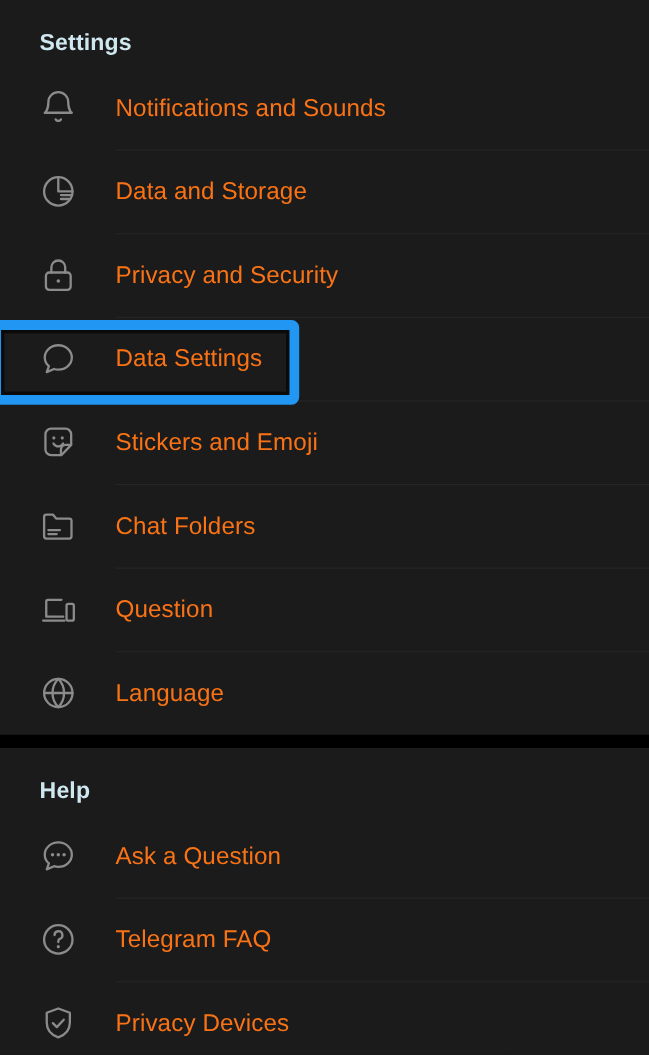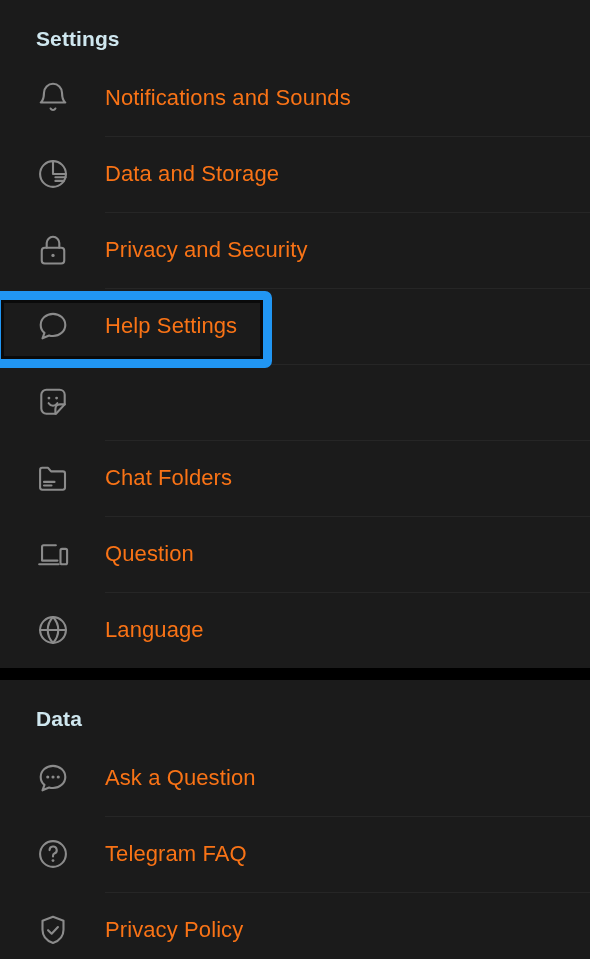--- a/index.html
+++ b/index.html
@@ -145,34 +145,35 @@
       <div class="row-label">Privacy and Security</div>
     </div>
 
     <div class="row">
       <div class="divider"></div>
       <div class="row-icon">
         <svg width="36" height="36" viewBox="0 0 24 24" fill="none" stroke="currentColor" stroke-width="1.4" stroke-linecap="round" stroke-linejoin="round">
           <path d="M20.2 11.3c0 4.1-3.7 7.4-8.2 7.4-.9 0-1.8-.1-2.6-.4l-4.4 1.9 1.3-3.6A7 7 0 0 1 3.8 11.3c0-4.1 3.7-7.4 8.2-7.4s8.2 3.3 8.2 7.4z"></path>
         </svg>
       </div>
-      <div class="row-label">Help Settings</div>
+      <div class="row-label">Data Settings</div>
     </div>
 
     <div class="row">
       <div class="divider"></div>
       <div class="row-icon">
         <svg width="36" height="36" viewBox="0 0 24 24" fill="none" stroke="currentColor" stroke-width="1.4" stroke-linecap="round" stroke-linejoin="round">
           <path d="M19.8 13.6V7.2a3.4 3.4 0 0 0-3.4-3.4H7.6a3.4 3.4 0 0 0-3.4 3.4v9.2a3.4 3.4 0 0 0 3.4 3.4h6.4z"></path>
           <path d="M19.8 13.6h-3.2a3 3 0 0 0-3 3v3.2"></path>
           <circle cx="9.3" cy="9.4" r="0.95" fill="currentColor" stroke="none"></circle>
           <circle cx="14.4" cy="9.4" r="0.95" fill="currentColor" stroke="none"></circle>
           <path d="M9.1 12.8c.7 1.1 1.8 1.7 2.9 1.7s2.2-.6 2.9-1.7"></path>
         </svg>
       </div>
+      <div class="row-label">Stickers and Emoji</div>
     </div>
 
     <div class="row">
       <div class="divider"></div>
       <div class="row-icon">
         <svg width="36" height="36" viewBox="0 0 24 24" fill="none" stroke="currentColor" stroke-width="1.4" stroke-linecap="round" stroke-linejoin="round">
           <path d="M3.4 18.4V6.6a1.4 1.4 0 0 1 1.4-1.4h3.9l2 2.4h7.9a1.4 1.4 0 0 1 1.4 1.4v9.4a1.4 1.4 0 0 1-1.4 1.4H4.8a1.4 1.4 0 0 1-1.4-1.4z"></path>
           <path d="M6 14.6h7M6 17h5"></path>
         </svg>
       </div>
@@ -205,21 +206,21 @@
 
   </div>
 
   <div class="group-gap"></div>
 
   <div class="settings-group">
 
     <div class="group-top-pad"></div>
 
     <div class="header-block">
-      <div class="section-header">Data</div>
+      <div class="section-header">Help</div>
     </div>
 
     <div class="row first">
 
       <div class="row-icon">
         <svg width="36" height="36" viewBox="0 0 24 24" fill="none" stroke="currentColor" stroke-width="1.4" stroke-linecap="round" stroke-linejoin="round">
           <path d="M20.2 11.3c0 4.1-3.7 7.4-8.2 7.4-.9 0-1.8-.1-2.6-.4l-4.4 1.9 1.3-3.6A7 7 0 0 1 3.8 11.3c0-4.1 3.7-7.4 8.2-7.4s8.2 3.3 8.2 7.4z"></path>
           <circle cx="8.5" cy="11.3" r="1.05" fill="currentColor" stroke="none"></circle>
           <circle cx="12" cy="11.3" r="1.05" fill="currentColor" stroke="none"></circle>
           <circle cx="15.5" cy="11.3" r="1.05" fill="currentColor" stroke="none"></circle>
@@ -241,20 +242,20 @@
     </div>
 
     <div class="row">
       <div class="divider"></div>
       <div class="row-icon">
         <svg width="36" height="36" viewBox="0 0 24 24" fill="none" stroke="currentColor" stroke-width="1.4" stroke-linecap="round" stroke-linejoin="round">
           <path d="M12 3.2l7 2.6v6c0 4.3-2.9 7.4-7 8.9-4.1-1.5-7-4.6-7-8.9v-6z"></path>
           <path d="M8.7 12.1l2.4 2.4 4.2-4.5"></path>
         </svg>
       </div>
-      <div class="row-label">Privacy Policy</div>
+      <div class="row-label">Privacy Devices</div>
     </div>
 
   </div>
 
   <div class="highlight-box"></div>
 
 </div>
 
 </body></html>

